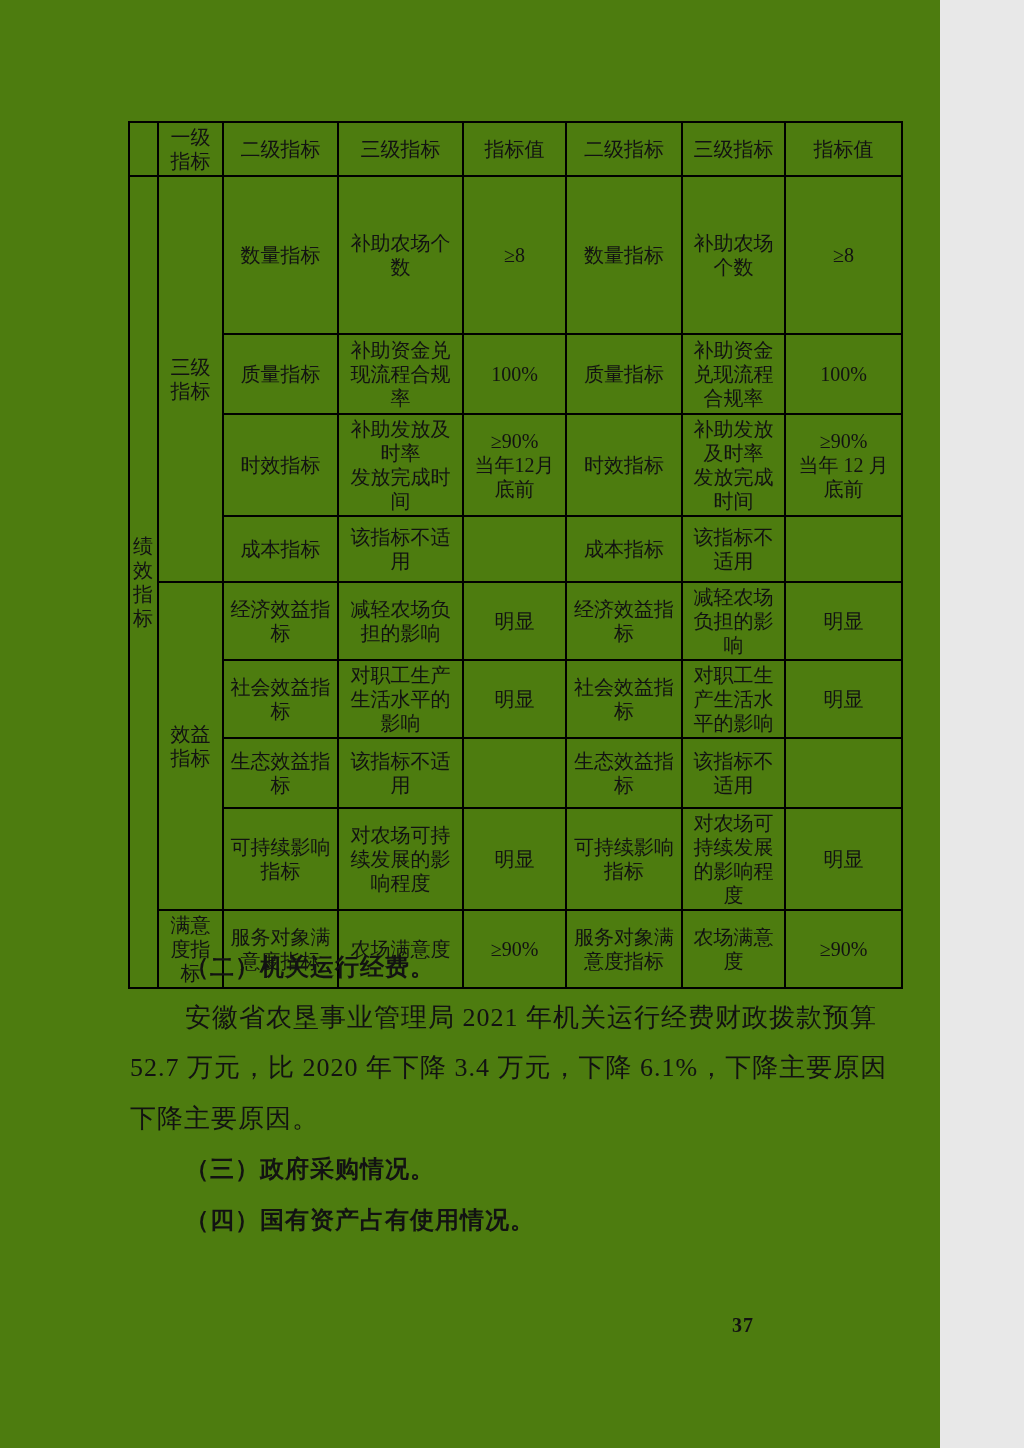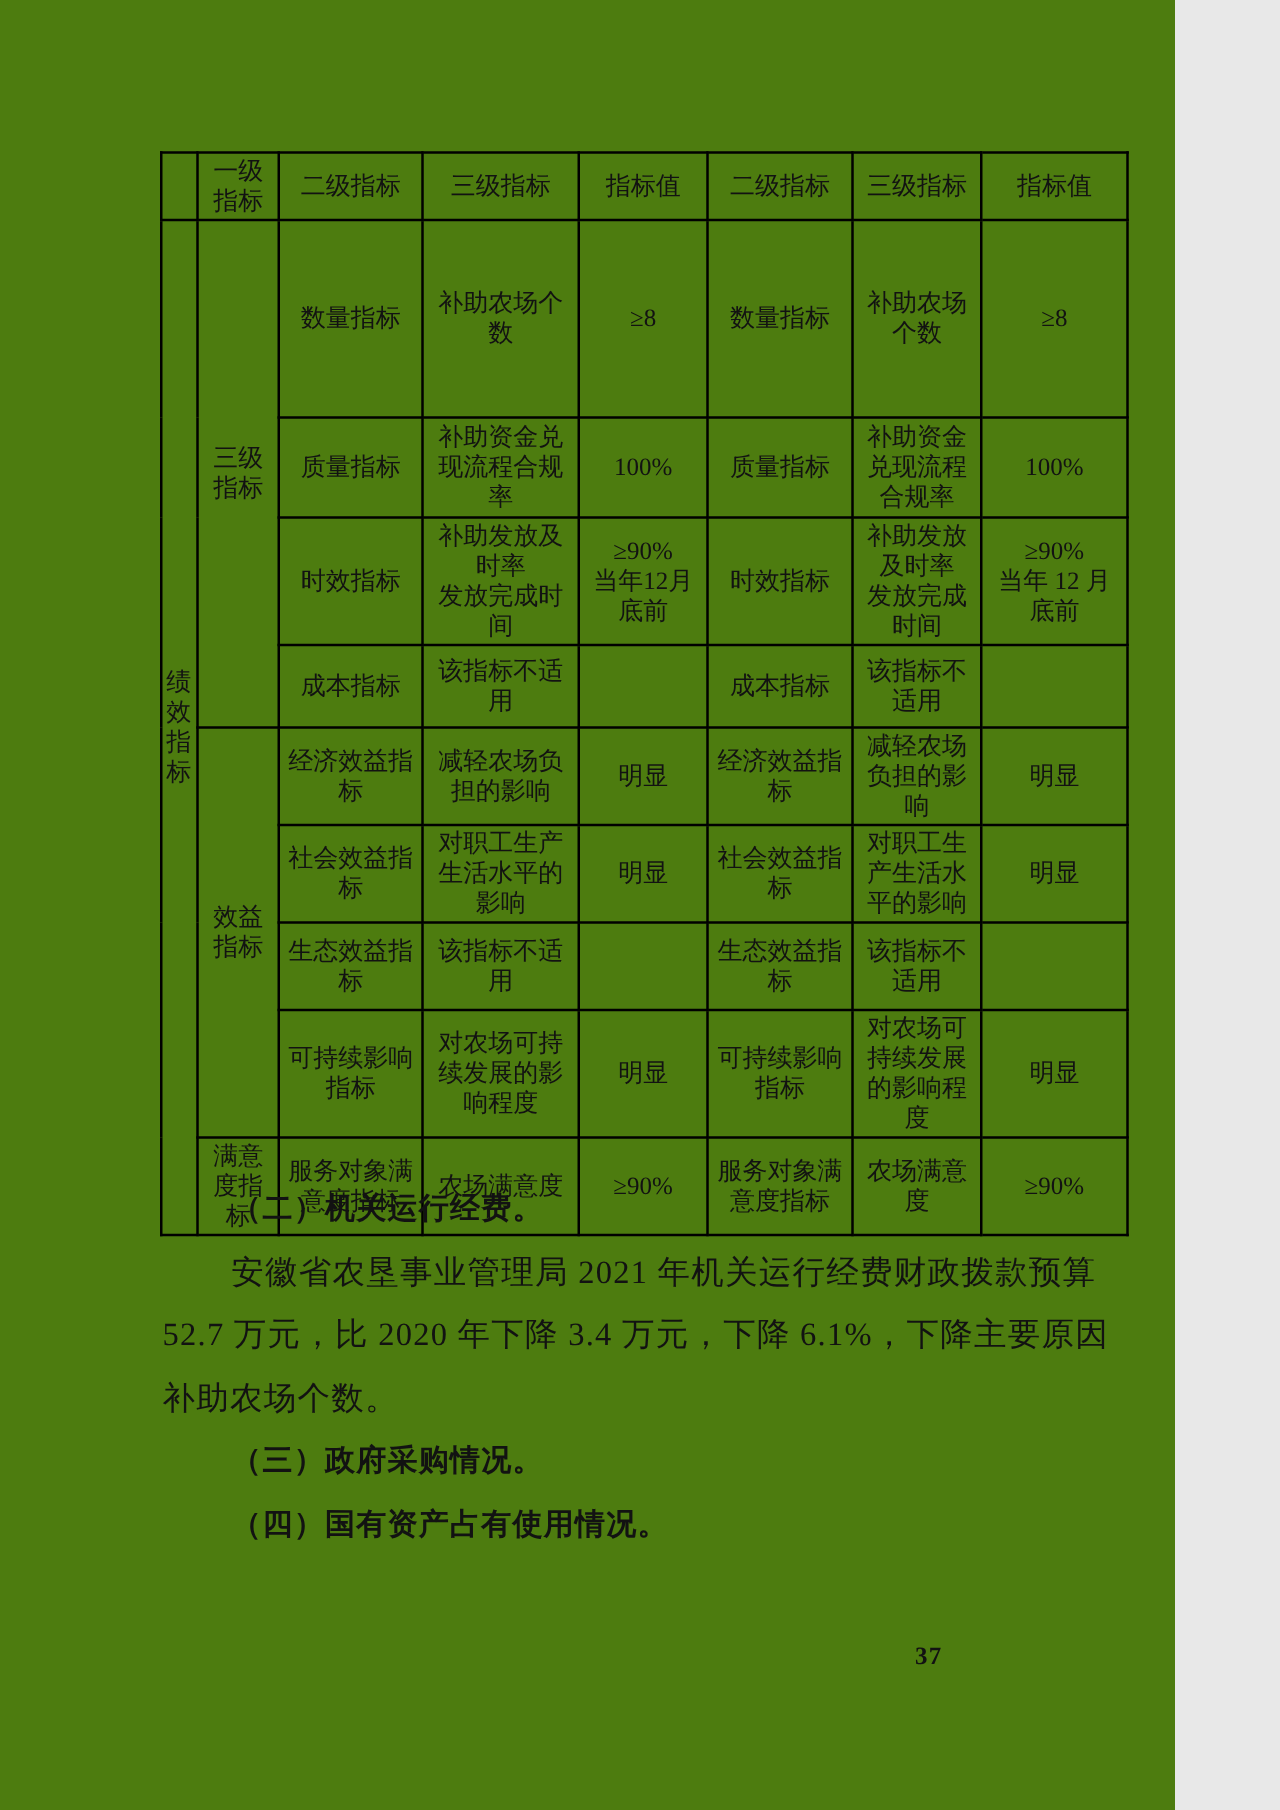--- a/index.html
+++ b/index.html
@@ -175,20 +175,20 @@
       <td class="l">农场满意度</td>
       <td class="c">≥90%</td>
     </tr>
   </tbody>
     </table>
 
   <div class="textblock">
     <div class="heading">（二）机关运行经费。</div>
     <div class="line indent">安徽省农垦事业管理局 2021 年机关运行经费财政拨款预算</div>
     <div class="line">52.7 万元，比 2020 年下降 3.4 万元，下降 6.1%，下降主要原因</div>
-    <div class="line">补助农场个数。</div>
+    <div class="line">下降主要原因。</div>
     <div class="heading">（三）政府采购情况。</div>
     <div class="heading">（四）国有资产占有使用情况。</div>
   </div>
 
   <div class="pagenum">37</div>
 
 </div>
 
 </body></html>

